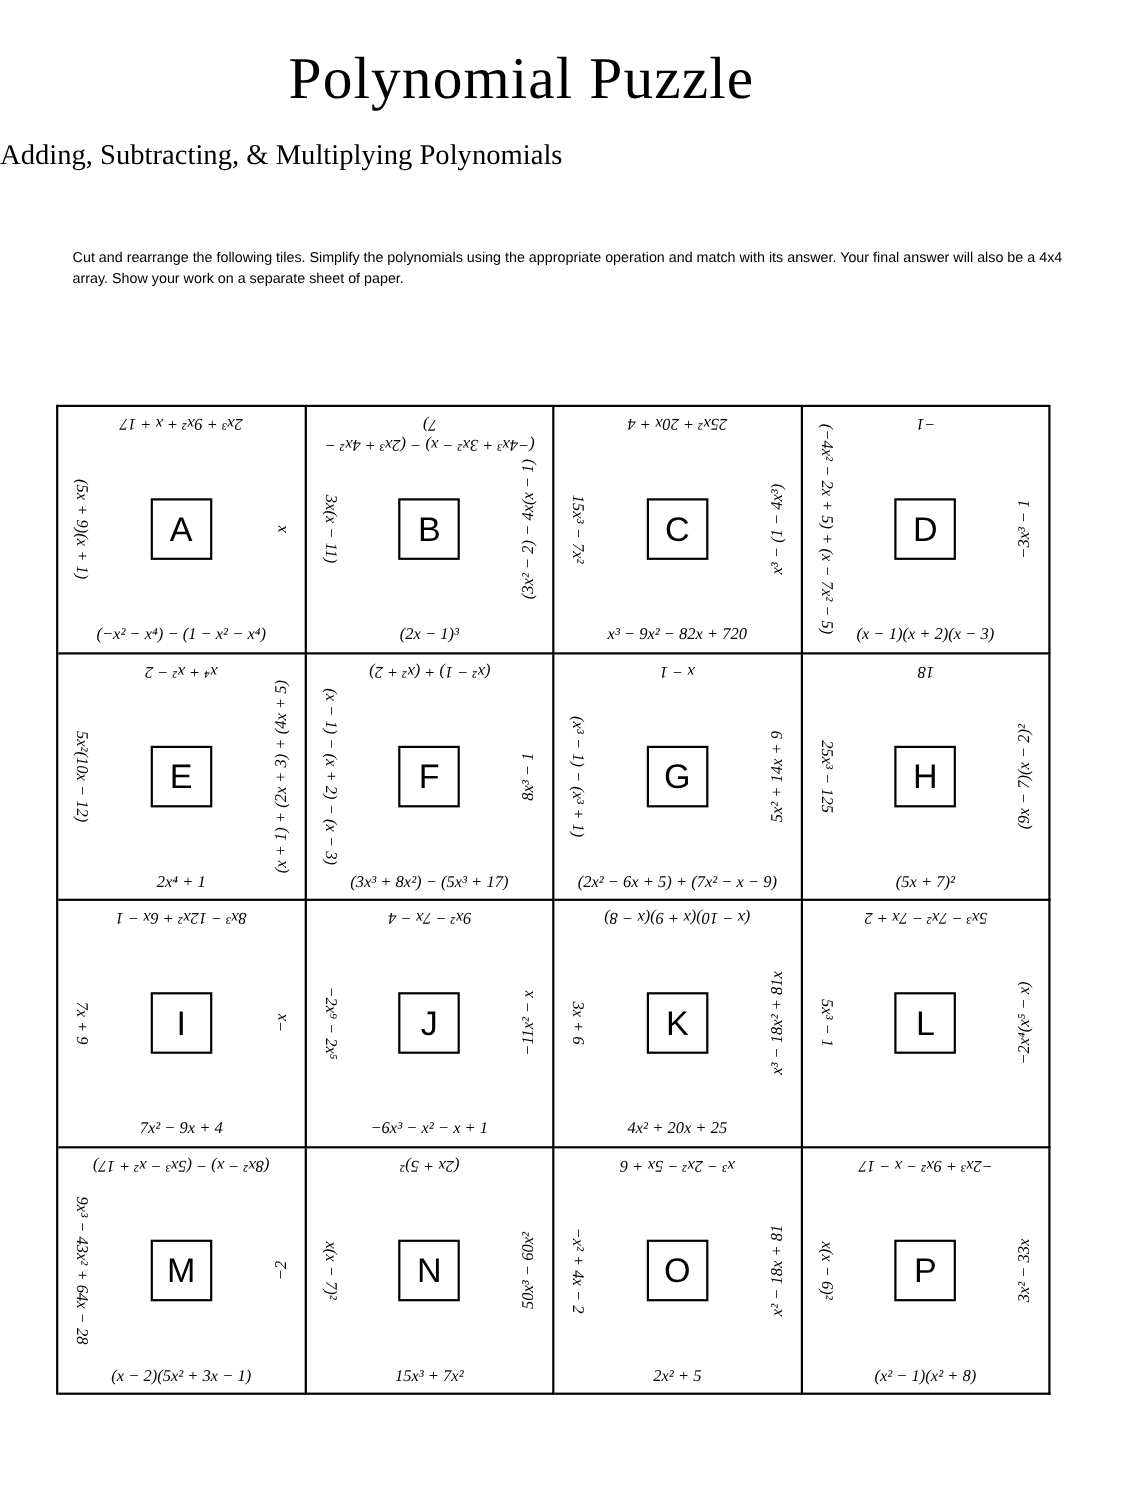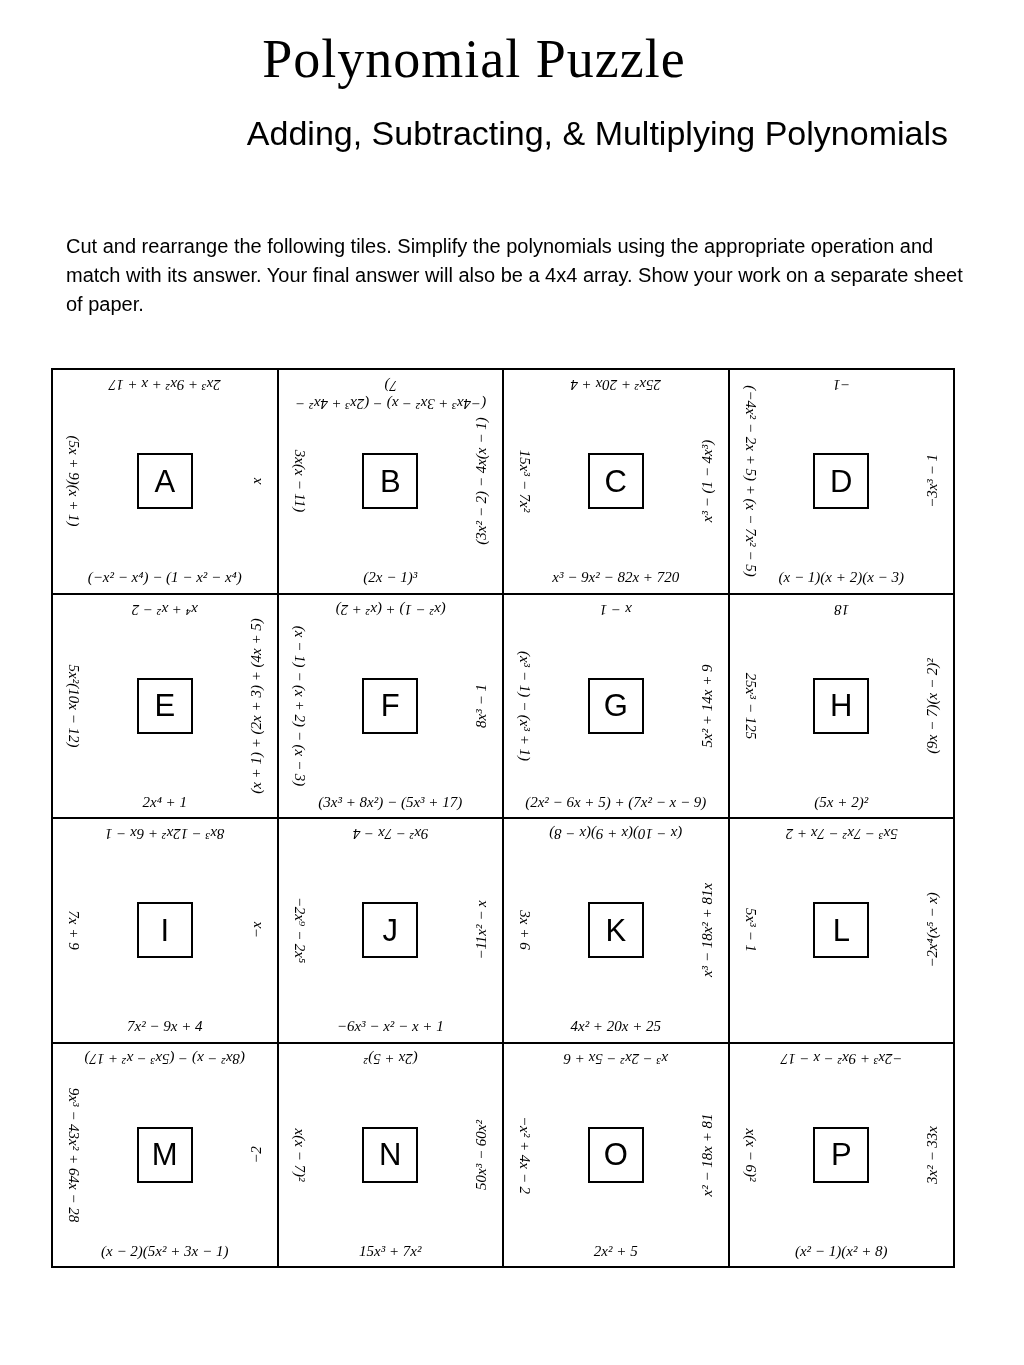--- a/index.html
+++ b/index.html
@@ -13,49 +13,49 @@
     position: relative;
     font-family: "Liberation Sans", sans-serif;
     color: #000000;
     overflow: hidden;
   }
 
   
   #header {
     position: absolute;
     left: 0;
-    top: 0;
+    top: 12px;
     width: 948px;
   }
   #doc-title {
     text-align: center;
     font-family: "Liberation Serif", serif;
     font-size: 54px;
     font-weight: 400;
     letter-spacing: 1px;
     margin: 0;
     padding-top: 30px;
     line-height: 1.1;
   }
   #doc-subtitle {
-    text-align: right;
-    font-family: Liberation Sans, sans-serif;
-    font-size: 34px;
+    text-align: left;
+    font-family: Liberation Serif, serif;
+    font-size: 26px;
     font-weight: 400;
     margin: 0;
     padding-top: 26px;
     line-height: 1.1;
   }
   #instructions {
     position: absolute;
     left: 66px;
     top: 212px;
     width: 906px;
     font-family: "Liberation Sans", sans-serif;
-    font-size: 20px;
+    font-size: 13px;
     line-height: 1.45;
     text-align: left;
   }
 
   
   #puzzle-grid {
     position: absolute;
     left: 51px;
     top: 368px;
     width: 904px;
@@ -210,21 +210,21 @@
       <div class="edge edge-right">5x² + 14x + 9</div>
       <div class="edge edge-bottom">(2x² − 6x + 5) + (7x² − x − 9)</div>
       <div class="tile-letter-box">
         <span class="tile-letter">G</span>
       </div>
     </div>
     <div class="tile">
       <div class="edge edge-top">18</div>
       <div class="edge edge-left">25x³ − 125</div>
       <div class="edge edge-right">(9x − 7)(x − 2)²</div>
-      <div class="edge edge-bottom">(5x + 2)²</div>
+      <div class="edge edge-bottom">(5x + 7)²</div>
       <div class="tile-letter-box">
         <span class="tile-letter">H</span>
       </div>
     </div>
     <div class="tile">
       <div class="edge edge-top">8x³ − 12x² + 6x − 1</div>
       <div class="edge edge-left">7x + 9</div>
       <div class="edge edge-right">−x</div>
       <div class="edge edge-bottom">7x² − 9x + 4</div>
       <div class="tile-letter-box">

